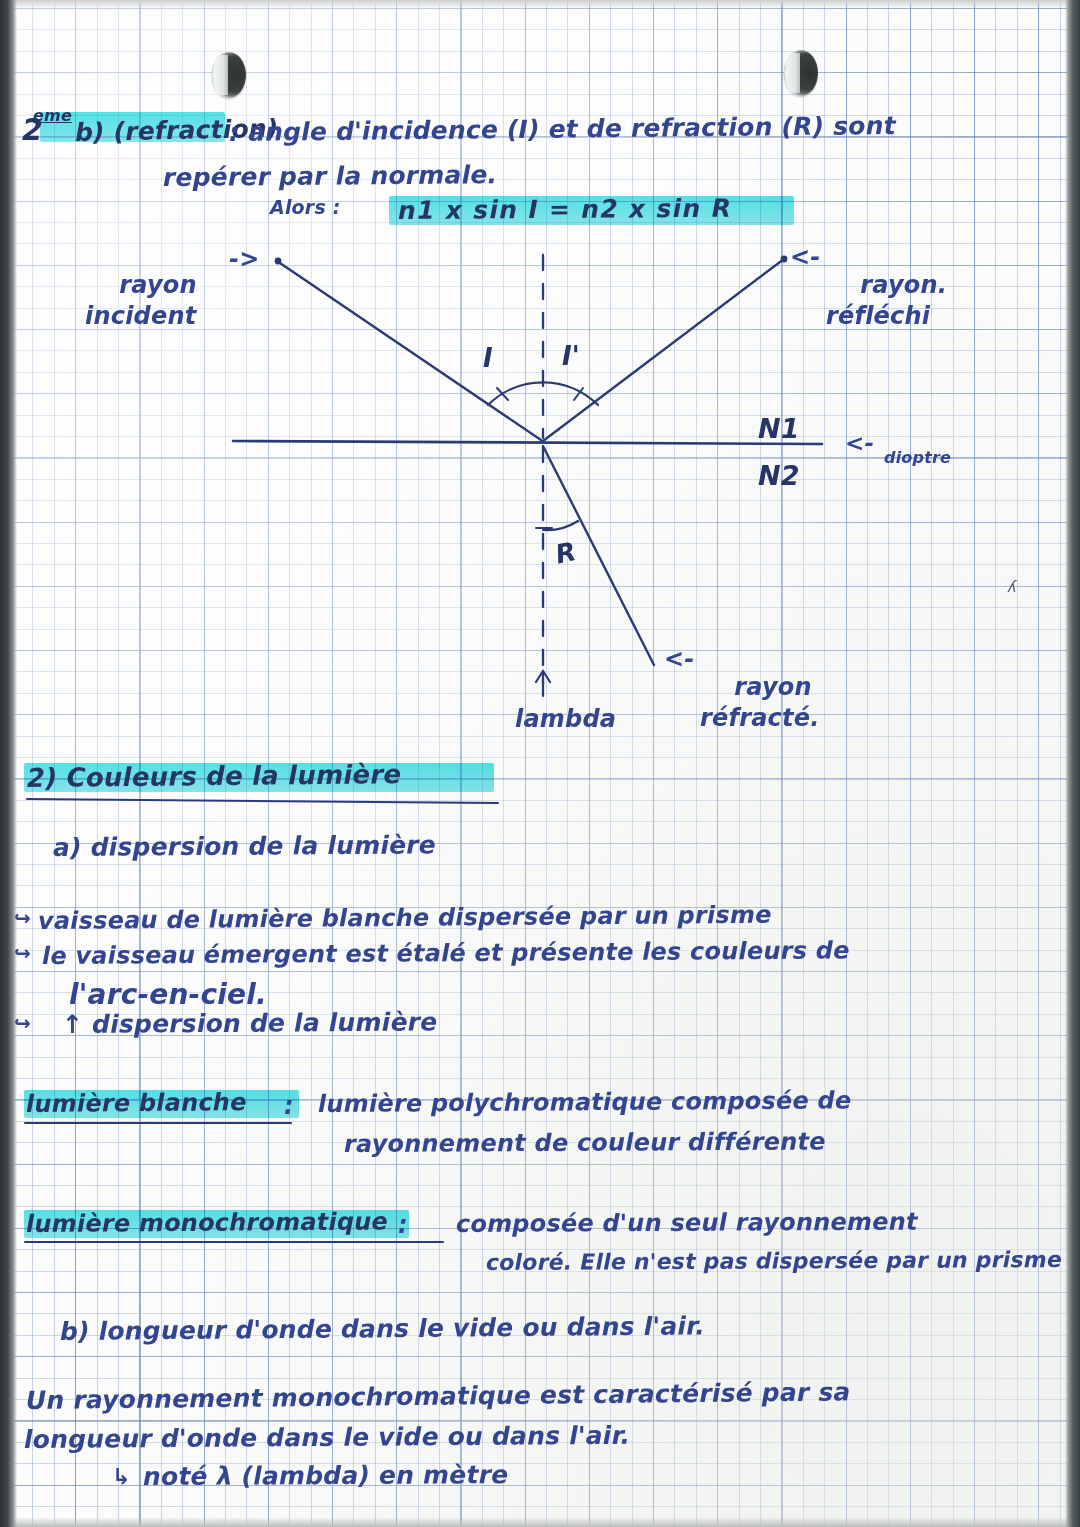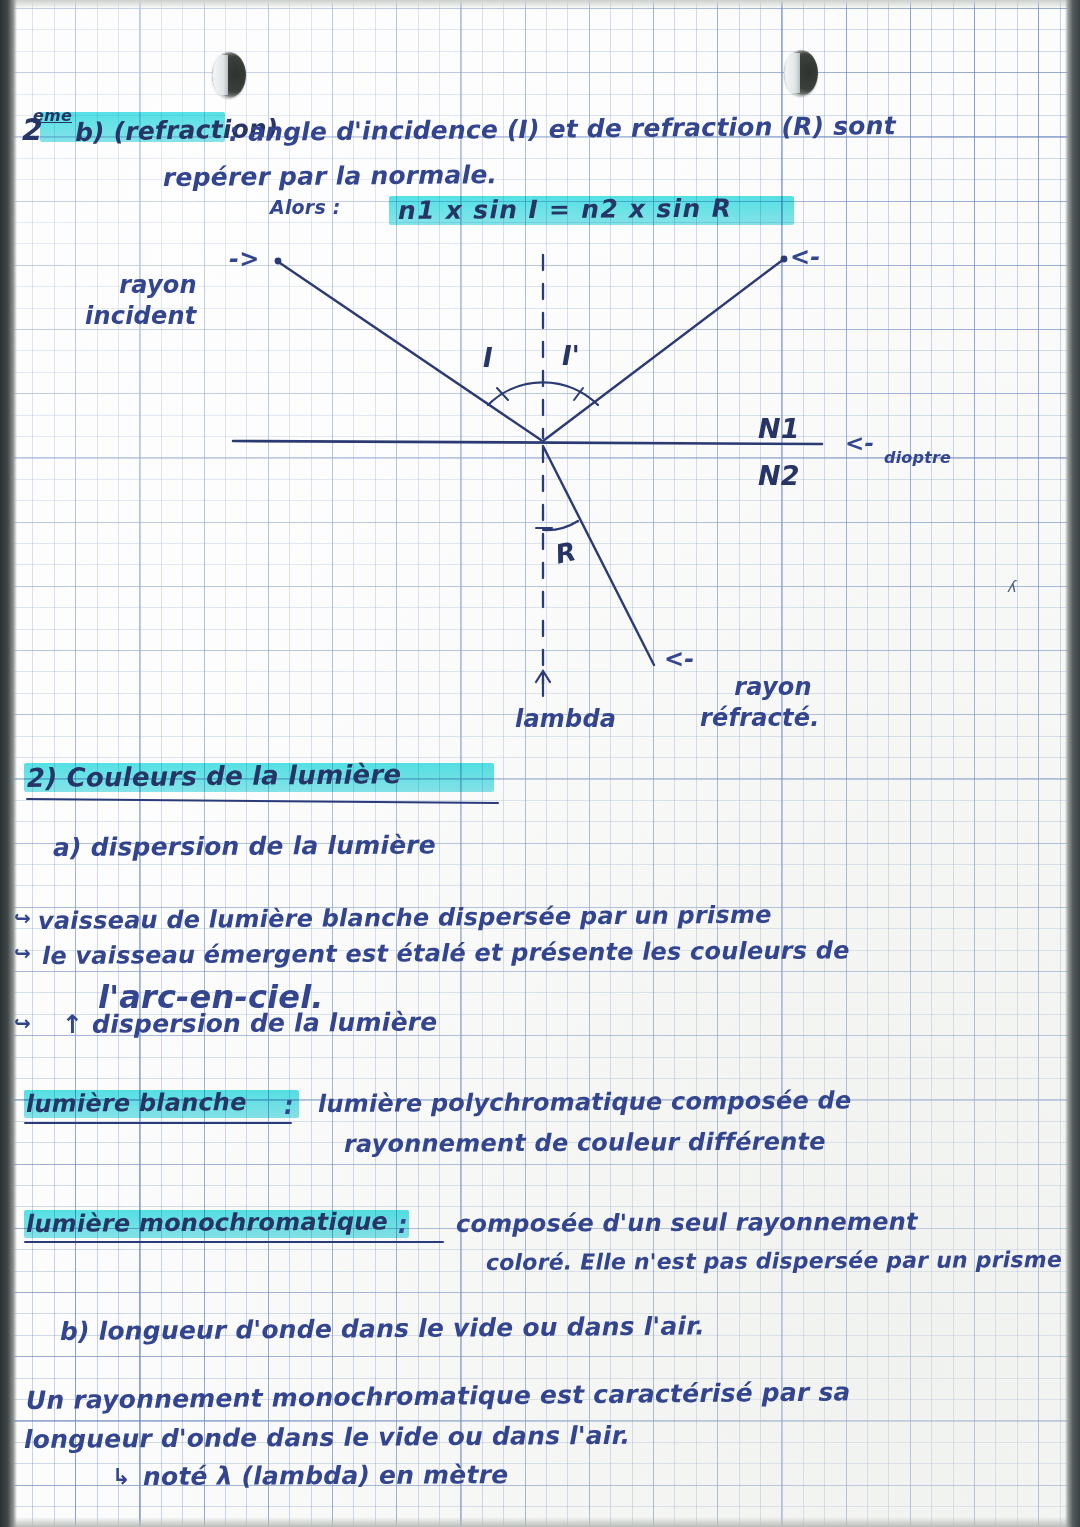--- a/index.html
+++ b/index.html
@@ -160,20 +160,24 @@
     </g>
   </svg>
 
   <div class="hw ink-mid" style="left:85px; top:239px; font-size:24px; line-height:31px;">
     <span>rayon
 incident</span>
   </div>
   <div class="hw ink-mid" style="left:229px; top:245px; font-size:24px;">-&gt;</div>
 
   <div class="hw ink-mid" style="left:790px; top:243px; font-size:24px;">&lt;-</div>
+  <div class="hw ink-mid" style="left:826px; top:239px; font-size:24px; line-height:31px;">
+    <span>rayon.
+réfléchi</span>
+  </div>
 
   <div class="hw ink-dark" style="left:483px; top:343px; font-size:26px;">I</div>
   <div class="hw ink-dark" style="left:562px; top:341px; font-size:26px;">I'</div>
   <div class="hw ink-dark" style="left:556px; top:540px; font-size:26px; transform:rotate(-12deg);">R</div>
 
   <div class="hw ink-dark" style="left:758px; top:413px; font-size:27px;">N1</div>
   <div class="hw ink-dark" style="left:758px; top:460px; font-size:27px;">N2</div>
   <div class="hw ink-mid" style="left:845px; top:430px; font-size:23px;">&lt;-</div>
   <div class="hw ink-mid" style="left:884px; top:448px; font-size:16px;">dioptre</div>
 
@@ -188,21 +192,21 @@
   <div class="hw ink-dark" style="left:27px; top:763px; font-size:26px; transform:rotate(-0.6deg);">2) Couleurs de la lumière</div>
   <div class="underline" style="left:26px; top:800px; width:473px; transform:rotate(0.5deg);"></div>
 
   <div class="hw ink-mid" style="left:53px; top:833px; font-size:25px; transform:rotate(-0.4deg);">a) dispersion de la lumière</div>
 
   <div class="hw ink-mid" style="left:14px; top:906px; font-size:20px;">↪</div>
   <div class="hw ink-mid" style="left:38px; top:907px; font-size:24px; transform:rotate(-0.5deg);">vaisseau de lumière blanche dispersée par un prisme</div>
 
   <div class="hw ink-mid" style="left:14px; top:941px; font-size:20px;">↪</div>
   <div class="hw ink-mid" style="left:42px; top:942px; font-size:24px; transform:rotate(-0.4deg);">le vaisseau émergent est étalé et présente les couleurs de</div>
-  <div class="hw ink-mid" style="left:98px; top:978px; font-size:32px;">l'arc-en-ciel.</div>
+  <div class="hw ink-mid" style="left:69px; top:978px; font-size:28px;">l'arc-en-ciel.</div>
 
   <div class="hw ink-mid" style="left:14px; top:1011px; font-size:20px;">↪</div>
   <div class="hw ink-mid" style="left:62px; top:1010px; font-size:25px; transform:rotate(-0.4deg);">↑ dispersion de la lumière</div>
 
   <div class="hl" style="left:24px; top:1090px; width:275px; height:28px;"></div>
   <div class="hw ink-dark" style="left:26px; top:1090px; font-size:24px; transform:rotate(-0.5deg);">lumière blanche</div>
   <div class="underline" style="left:24px; top:1122px; width:268px;"></div>
   <div class="hw ink-mid" style="left:284px; top:1092px; font-size:24px;">:</div>
   <div class="hw ink-mid" style="left:318px; top:1090px; font-size:24px; transform:rotate(-0.4deg);">lumière polychromatique composée de</div>
   <div class="hw ink-mid" style="left:344px; top:1130px; font-size:24px; transform:rotate(-0.3deg);">rayonnement de couleur différente</div>

